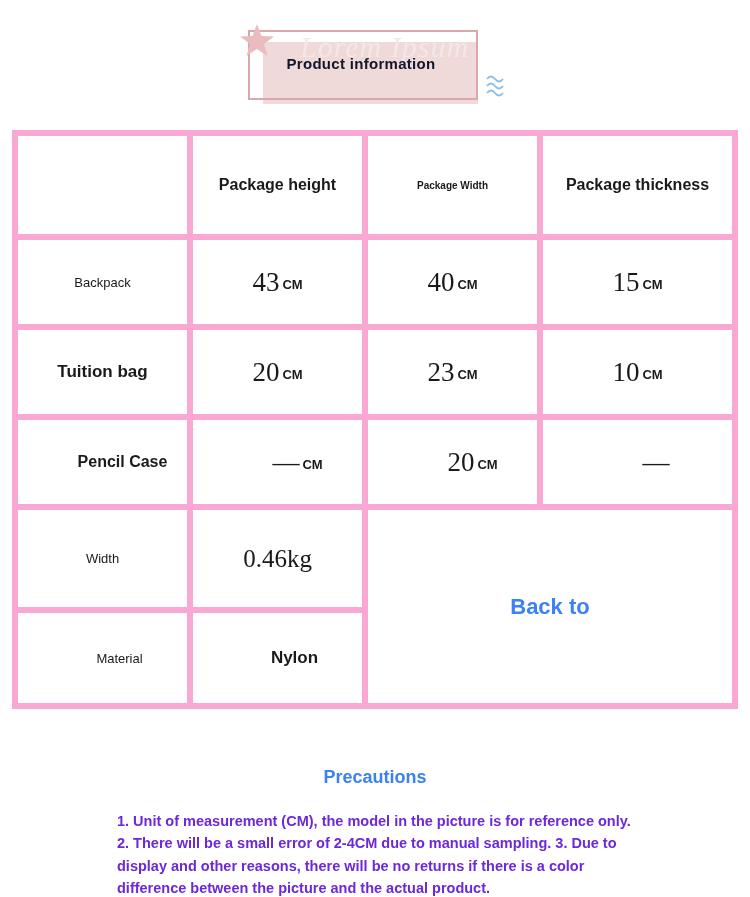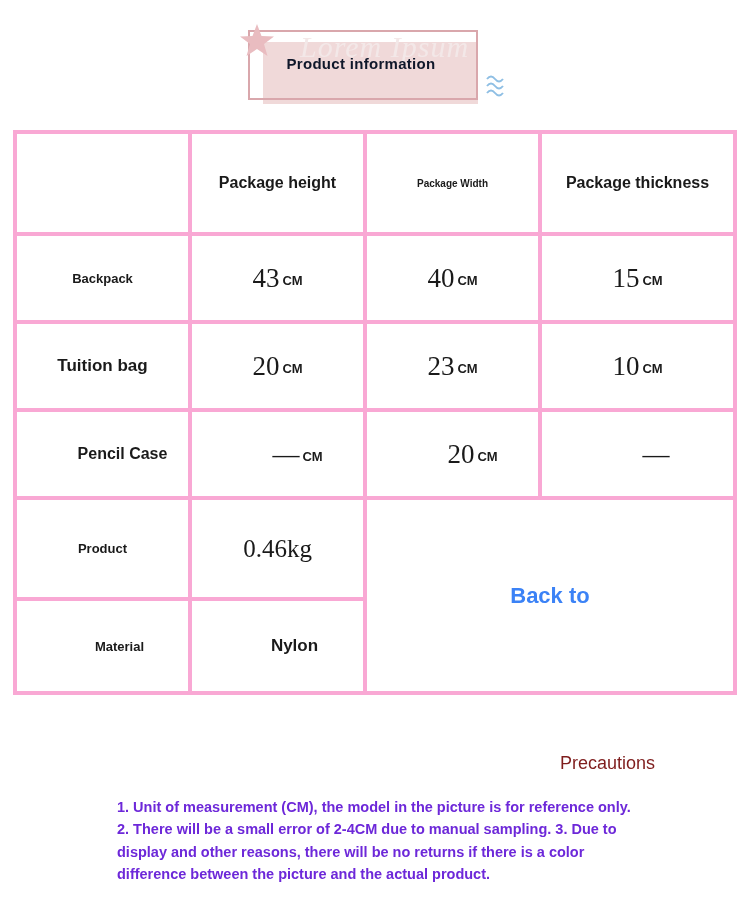--- a/index.html
+++ b/index.html
@@ -79,41 +79,41 @@
   }
 
   
   .spec-table {
     border-collapse: collapse;
     width: 720px;
     margin: 0 auto;
     table-layout: fixed;
   }
   .spec-table td {
-    border: 4px solid #f9a8d4;
+    border: 6px solid #f9a8d4;
     text-align: center;
     vertical-align: middle;
     padding: 6px 4px;
   }
   .col-label   { width: 175px; }
   .col-h       { width: 175px; }
   .col-w       { width: 175px; }
   .col-t       { width: 195px; }
 
   .hdr {
     font-weight: bold;
     font-size: 16px;
     line-height: 1.25;
   }
   .hdr-sm {
     font-weight: bold;
     font-size: 10px;
   }
   .row-label {
-    font-weight: bold;
+    font-weight: normal;
     font-size: 13px;
   }
   .row-label-lg {
     font-weight: bold;
     font-size: 17px;
   }
   .row-label-md {
     font-weight: bold;
     font-size: 16px;
   }
@@ -155,24 +155,23 @@
   .r6 td { height: 78px; padding-left: 38px; }
 
   
   .precautions {
     margin: 58px auto 0 auto;
     width: 560px;
     text-align: center;
   }
   .precautions-title {
     font-size: 18px;
-    font-weight: normal;
-    color: #7f1d1d;
+    font-weight: bold;
+    color: #3b82f6;
     margin-bottom: 22px;
-    text-align: right;
   }
   .precautions-body {
     text-align: left;
     font-size: 14.5px;
     font-weight: bold;
     line-height: 1.55;
     color: #6d28d9;
     padding-left: 22px;
     padding-right: 10px;
   }
@@ -229,21 +228,21 @@
     </tr>
 
     <tr class="r4">
       <td class="row-label-md">Pencil Case</td>
       <td class="val"><span>—</span><span class="unit">CM</span></td>
       <td class="val"><span>20</span><span class="unit">CM</span></td>
       <td class="val"><span>—</span><span class="unit"></span></td>
     </tr>
 
     <tr class="r5">
-      <td class="row-label">Product</td>
+      <td class="row-label">Width</td>
       <td class="weight-val">0.46kg</td>
       <td class="backto-cell" rowspan="2" colspan="2">
         <span class="backto">Back to</span>
       </td>
     </tr>
 
     <tr class="r6">
       <td class="row-label">Material</td>
       <td class="material-val">Nylon</td>
     </tr>

